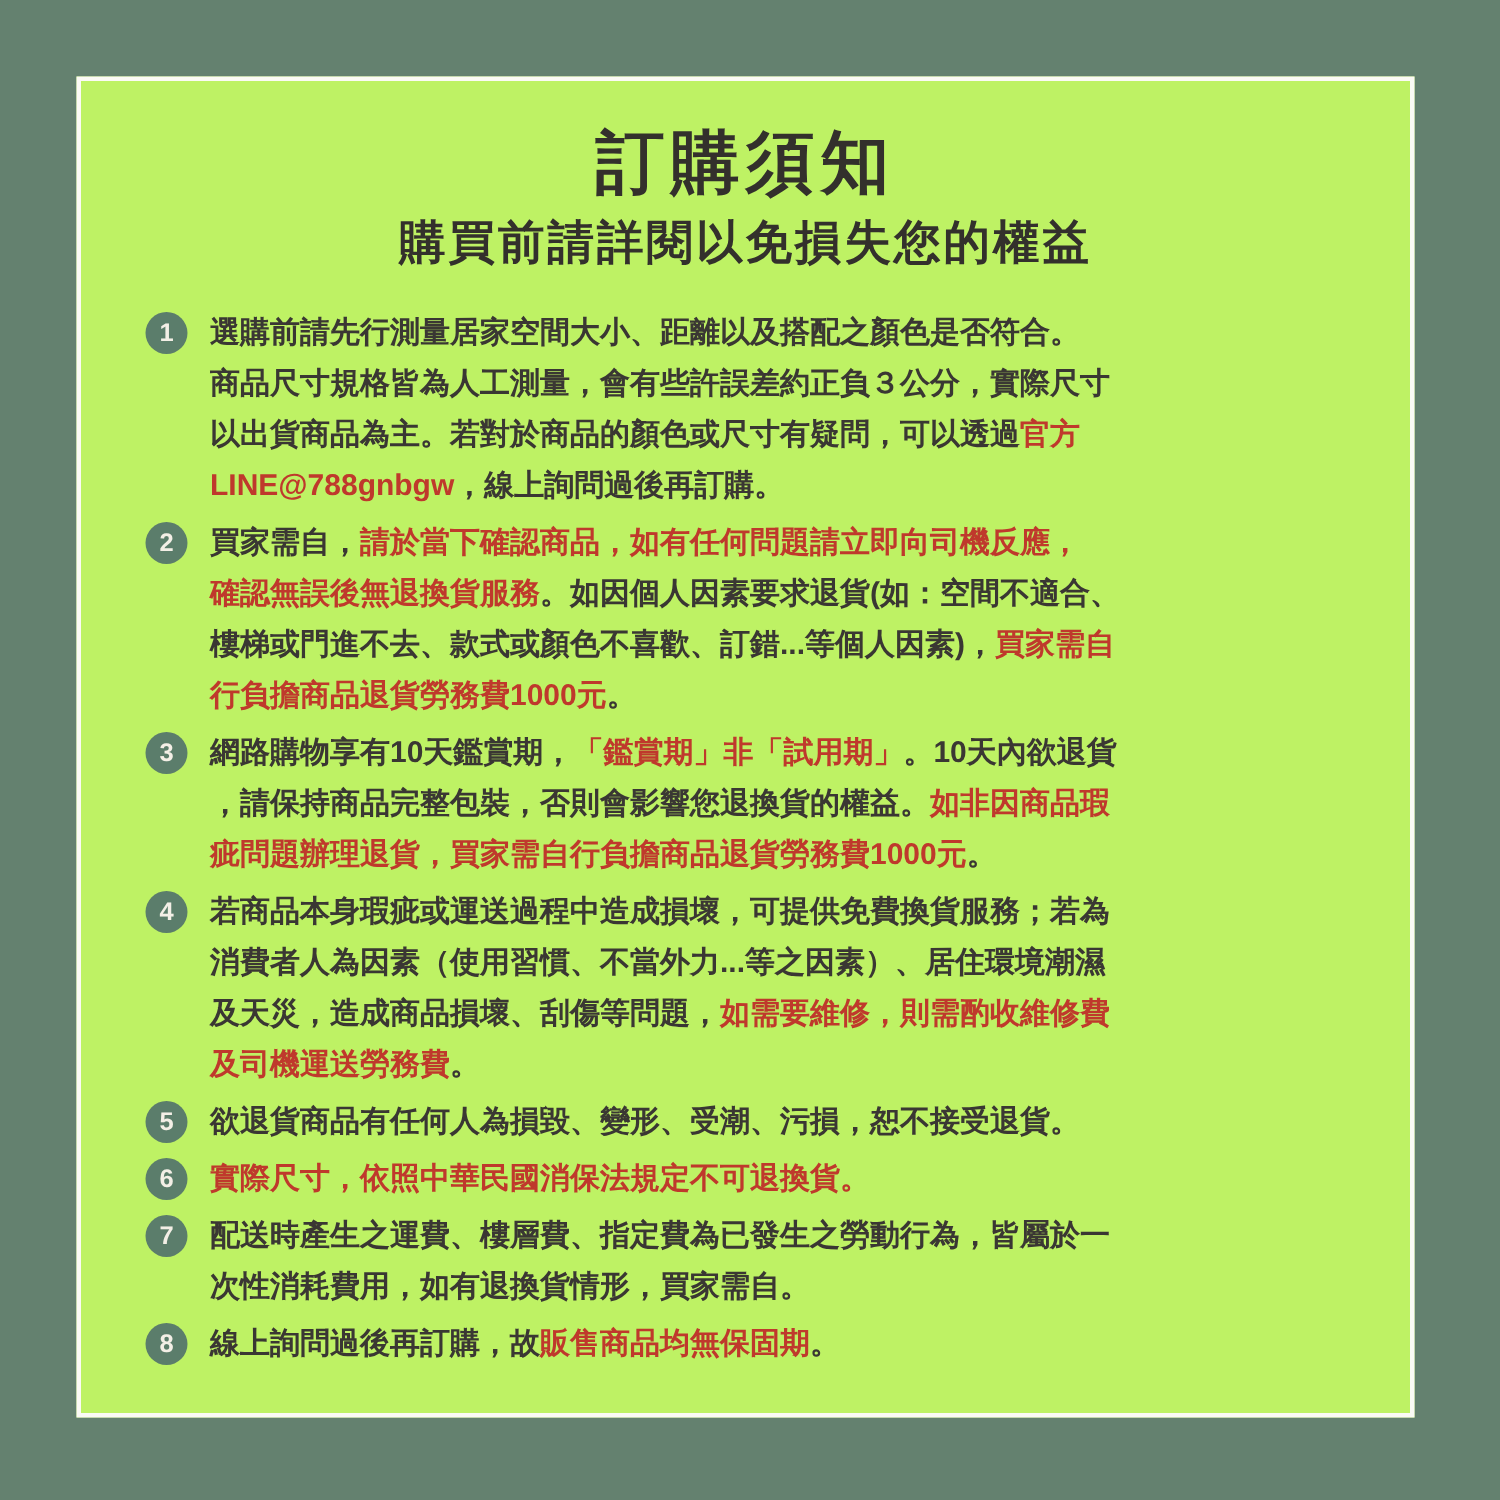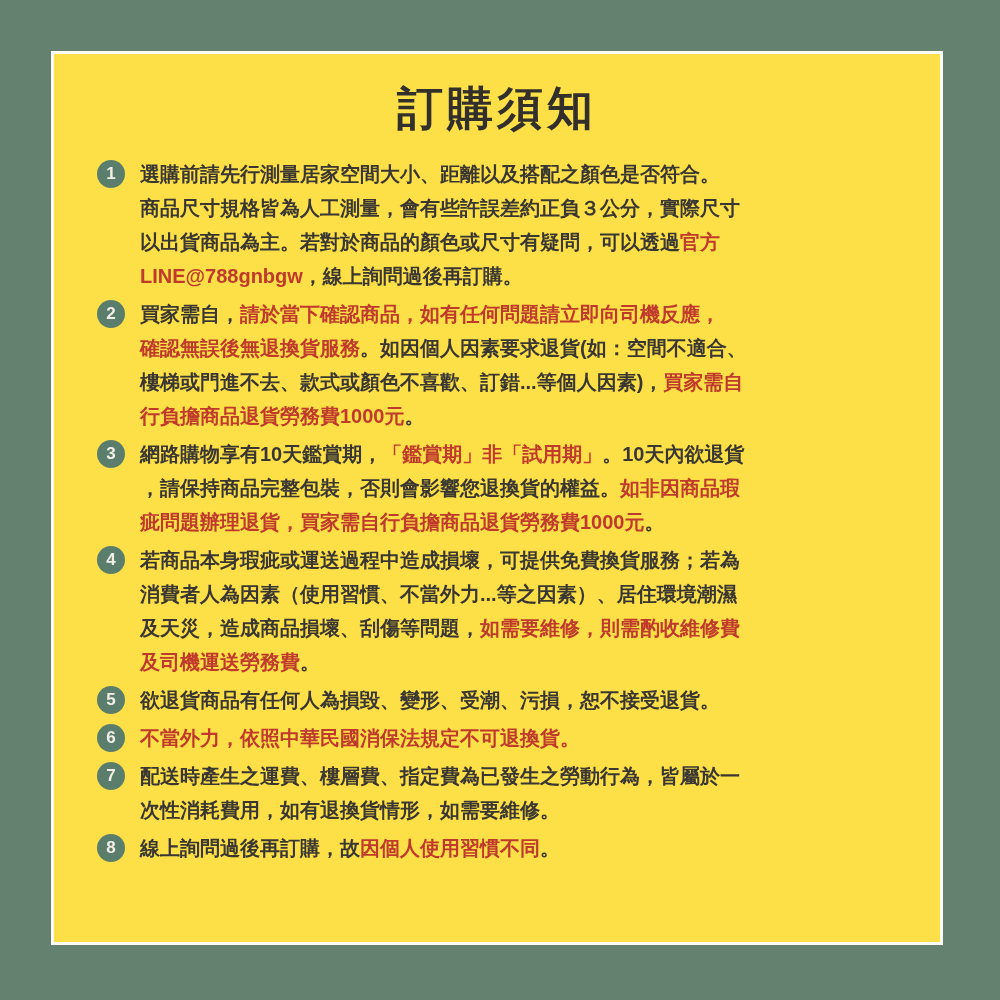--- a/index.html
+++ b/index.html
@@ -6,21 +6,21 @@
   html, body { width: 1000px; height: 1000px; overflow: hidden; }
   body {
     background: #64816f;
     font-family: "Liberation Sans", sans-serif;
     position: relative;
   }
   .card {
     position: absolute;
     left: 51px; top: 51px;
     width: 892px; height: 894px;
-    background: #fde047;
+    background: #bef264;
     border: 3px solid #fbfaf5;
   }
   .title {
     margin-top: 28px;
     text-align: center;
     font-size: 46px;
     line-height: 52px;
     font-weight: 900;
     letter-spacing: 4px;
     color: #33302c;
@@ -64,20 +64,21 @@
     white-space: pre-wrap;
     letter-spacing: 0px;
   }
   .item-text .red { color: #bf392c; }
 </style>
 </head>
 <body>
 
 <div class="card">
   <div class="title">訂購須知</div>
+  <div class="subtitle">購買前請詳閱以免損失您的權益</div>
   <div class="notice-list" id="notice-list">
       <div class="notice-item">
         <span class="badge">1</span>
         <div class="item-text"><span class="dark">選購前請先行測量居家空間大小、距離以及搭配之顏色是否符合。
 商品尺寸規格皆為人工測量，會有些許誤差約正負３公分，實際尺寸
 以出貨商品為主。若對於商品的顏色或尺寸有疑問，可以透過</span><span class="red">官方
 LINE@788gnbgw</span><span class="dark">，線上詢問過後再訂購。</span></div>
       </div>
       <div class="notice-item">
         <span class="badge">2</span>
@@ -98,25 +99,25 @@
 消費者人為因素（使用習慣、不當外力...等之因素）、居住環境潮濕
 及天災，造成商品損壞、刮傷等問題，</span><span class="red">如需要維修，則需酌收維修費
 及司機運送勞務費</span><span class="dark">。</span></div>
       </div>
       <div class="notice-item">
         <span class="badge">5</span>
         <div class="item-text"><span class="dark">欲退貨商品有任何人為損毀、變形、受潮、污損，恕不接受退貨。</span></div>
       </div>
       <div class="notice-item">
         <span class="badge">6</span>
-        <div class="item-text"><span class="red">不當外力，依照中華民國消保法規定不可退換貨。</span></div>
+        <div class="item-text"><span class="red">實際尺寸，依照中華民國消保法規定不可退換貨。</span></div>
       </div>
       <div class="notice-item">
         <span class="badge">7</span>
         <div class="item-text"><span class="dark">配送時產生之運費、樓層費、指定費為已發生之勞動行為，皆屬於一
-次性消耗費用，如有退換貨情形，如需要維修。</span></div>
+次性消耗費用，如有退換貨情形，買家需自。</span></div>
       </div>
       <div class="notice-item">
         <span class="badge">8</span>
-        <div class="item-text"><span class="dark">線上詢問過後再訂購，故</span><span class="red">因個人使用習慣不同</span><span class="dark">。</span></div>
+        <div class="item-text"><span class="dark">線上詢問過後再訂購，故</span><span class="red">販售商品均無保固期</span><span class="dark">。</span></div>
       </div>
     </div>
 </div>
 
 </body></html>

